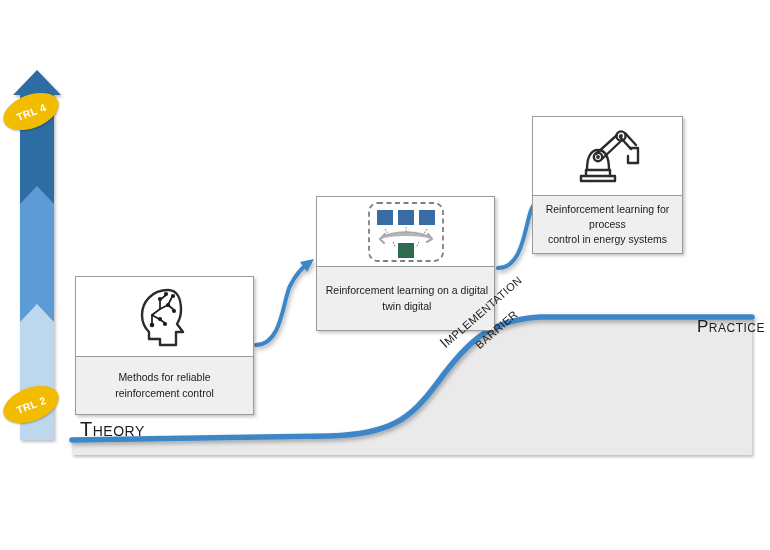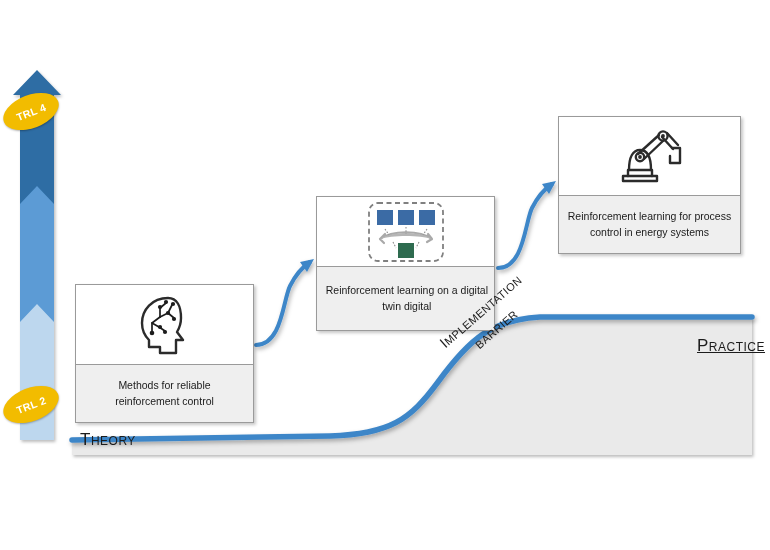--- a/index.html
+++ b/index.html
@@ -67,37 +67,37 @@
     color: #1a1a1a;
     font-size: 10.5px;
     line-height: 1.45;
     text-align: center;
     display: flex;
     align-items: center;
     justify-content: center;
     padding: 4px 6px;
     box-sizing: border-box;
   }
-  #box1 { left: 75px;  top: 284px; width: 179px; height: 139px; }
+  #box1 { left: 75px;  top: 276px; width: 179px; height: 139px; }
   #box1 .stage-caption { height: 58px; }
   #box2 { left: 316px; top: 196px; width: 179px; height: 135px; }
   #box2 .stage-caption { height: 64px; justify-content: flex-end; }
-  #box3 { left: 558px; top: 116px; width: 183px; height: 138px; }
+  #box3 { left: 532px; top: 116px; width: 151px; height: 138px; }
   #box3 .stage-caption { height: 58px; }
 
   
   .curve-label {
     position: absolute;
     color: #1c1c1c;
     font-variant: small-caps;
     font-weight: normal;
     white-space: nowrap;
   }
-  #theory-label   { left: 80px;  top: 430px; font-size: 17px; letter-spacing: 0.5px; }
-  #practice-label { left: 697px; top: 336px; font-size: 17px; letter-spacing: 0.5px; text-decoration: underline; }
+  #theory-label   { left: 80px;  top: 418px; font-size: 20px; letter-spacing: 0.5px; }
+  #practice-label { left: 697px; top: 317px; font-size: 17px; letter-spacing: 0.5px; }
   #barrier-label {
     left: 434px;
     top: 336px;
     font-size: 15px;
     letter-spacing: 0.4px;
     transform: rotate(-41deg);
     transform-origin: left top;
     text-align: center;
     line-height: 1.55;
   }

